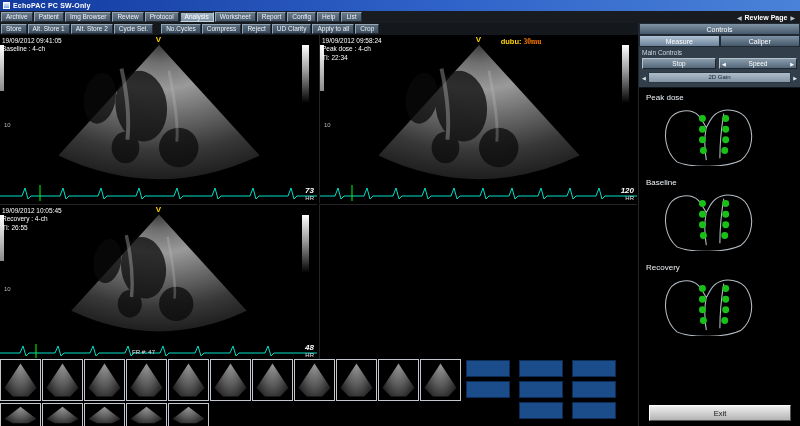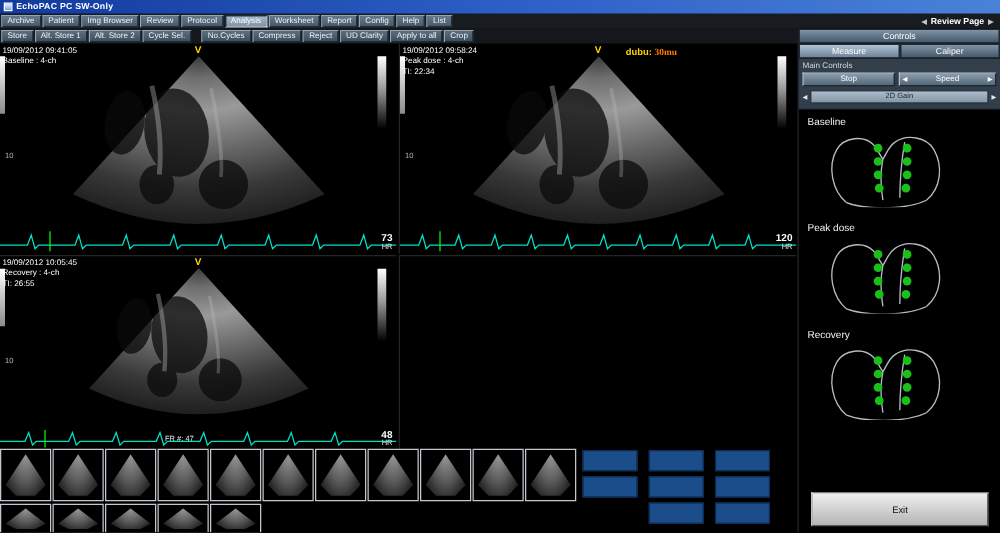--- a/index.html
+++ b/index.html
@@ -42,21 +42,21 @@
   .stage-note .s1{color:#ffd400;}
   .stage-note .s2{color:#ff7a00;font-family:Liberation Serif, serif;}
   .fan{position:absolute;left:50%;top:6px;transform:translateX(-50%);z-index:1;}
   .edge-bar{position:absolute;left:0;top:10px;width:4px;height:46px;
             background:linear-gradient(#ffffff,#8a8a8a);z-index:2;}
   .grayscale-bar{position:absolute;right:8px;top:10px;width:7px;height:58px;
                  background:linear-gradient(#fff,#9a9a9a 45%,#000);z-index:2;}
   .depth-label{position:absolute;left:4px;top:52%;color:#b9b9b9;font-size:6px;z-index:2;}
   .ecg{position:absolute;left:0;bottom:0;z-index:2;}
   .hr-block{position:absolute;right:3px;bottom:2px;text-align:right;z-index:3;}
-  .hr-value{color:#fff;font-size:8px;font-weight:bold;line-height:1.05;}
+  .hr-value{color:#fff;font-size:8px;font-weight:bold;line-height:1.05;font-style:italic;}
   .hr-unit{color:#dfe5ea;font-size:6px;}
   .fr-note{position:absolute;left:132px;bottom:5px;color:#e8e8e8;font-size:6px;z-index:3;}
 
   
   .filmstrip-row1{position:absolute;left:0;top:359px;display:flex;}
   .filmstrip-row2{position:absolute;left:0;top:403px;display:flex;}
   .thumb{position:relative;width:39px;height:40px;background:#000;border:1px solid #c2c8cd;margin-right:1px;}
   .filmstrip-row2 .thumb{height:22px;}
   .thumb::after{content:"";position:absolute;inset:2px;
                 clip-path:polygon(50% 4%,96% 72%,72% 96%,28% 96%,4% 72%);
@@ -87,21 +87,21 @@
   .spinner .arrow{color:#fff;font-size:5px;cursor:pointer;}
   .spin-label{color:#fff;font-size:6.5px;}
   .gain-row{margin-top:3px;height:11px;display:flex;align-items:center;gap:2px;}
   .gain-row .arrow{color:#dfe6ec;font-size:5px;cursor:pointer;}
   .gain-track{flex:1;height:9px;line-height:9px;text-align:center;font-size:6px;color:#16222e;
               background:linear-gradient(#aebccA,#8496a6);border:1px solid #2a3642;cursor:pointer;}
   .sections{padding:5px 7px 0;}
   .section{margin-bottom:12px;}
   .section-label{color:#eef3f7;font-size:8px;margin-bottom:2px;}
   .heart{display:block;}
-  .exit-btn{position:absolute;left:10px;bottom:5px;width:142px;height:27px;font-size:7.5px;color:#101010;font-family:inherit;
+  .exit-btn{position:absolute;left:10px;bottom:5px;width:142px;height:16px;font-size:7.5px;color:#101010;font-family:inherit;
             background:linear-gradient(#efefef,#b4b4b4);
             border:1px solid;border-color:#fff #555 #555 #fff;cursor:pointer;}
 </style>
 </head>
 <body>
 
 <div class="screen">
 
   <svg width="0" height="0" style="position:absolute">
     <defs>
@@ -325,27 +325,27 @@
         </div>
       </div>
       <div class="gain-row">
         <span class="arrow">◀</span>
         <div class="gain-track">2D Gain</div>
         <span class="arrow">▶</span>
       </div>
     </div>
     <div class="sections">
       <div class="section">
-        <div class="section-label">Baseline</div>
+        <div class="section-label">Peak dose</div>
         <svg class="heart" width="140" height="62">
             <use href="#heartDiagram"></use>
           </svg>
       </div>
       <div class="section">
-        <div class="section-label">Peak dose</div>
+        <div class="section-label">Baseline</div>
         <svg class="heart" width="140" height="62">
             <use href="#heartDiagram"></use>
           </svg>
       </div>
       <div class="section">
         <div class="section-label">Recovery</div>
         <svg class="heart" width="140" height="62">
             <use href="#heartDiagram"></use>
           </svg>
       </div>

